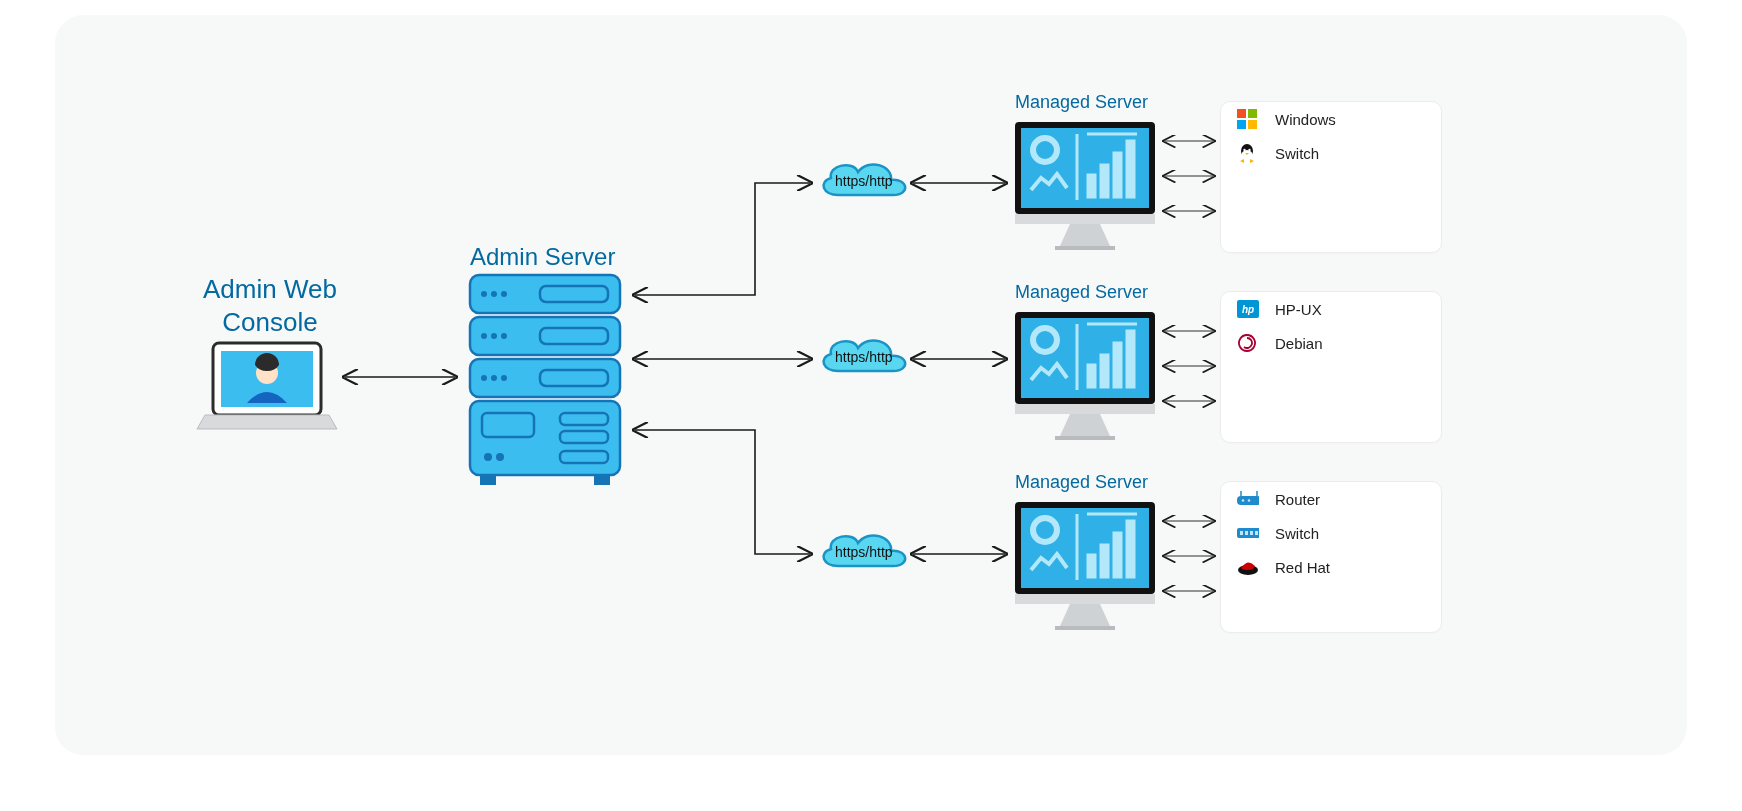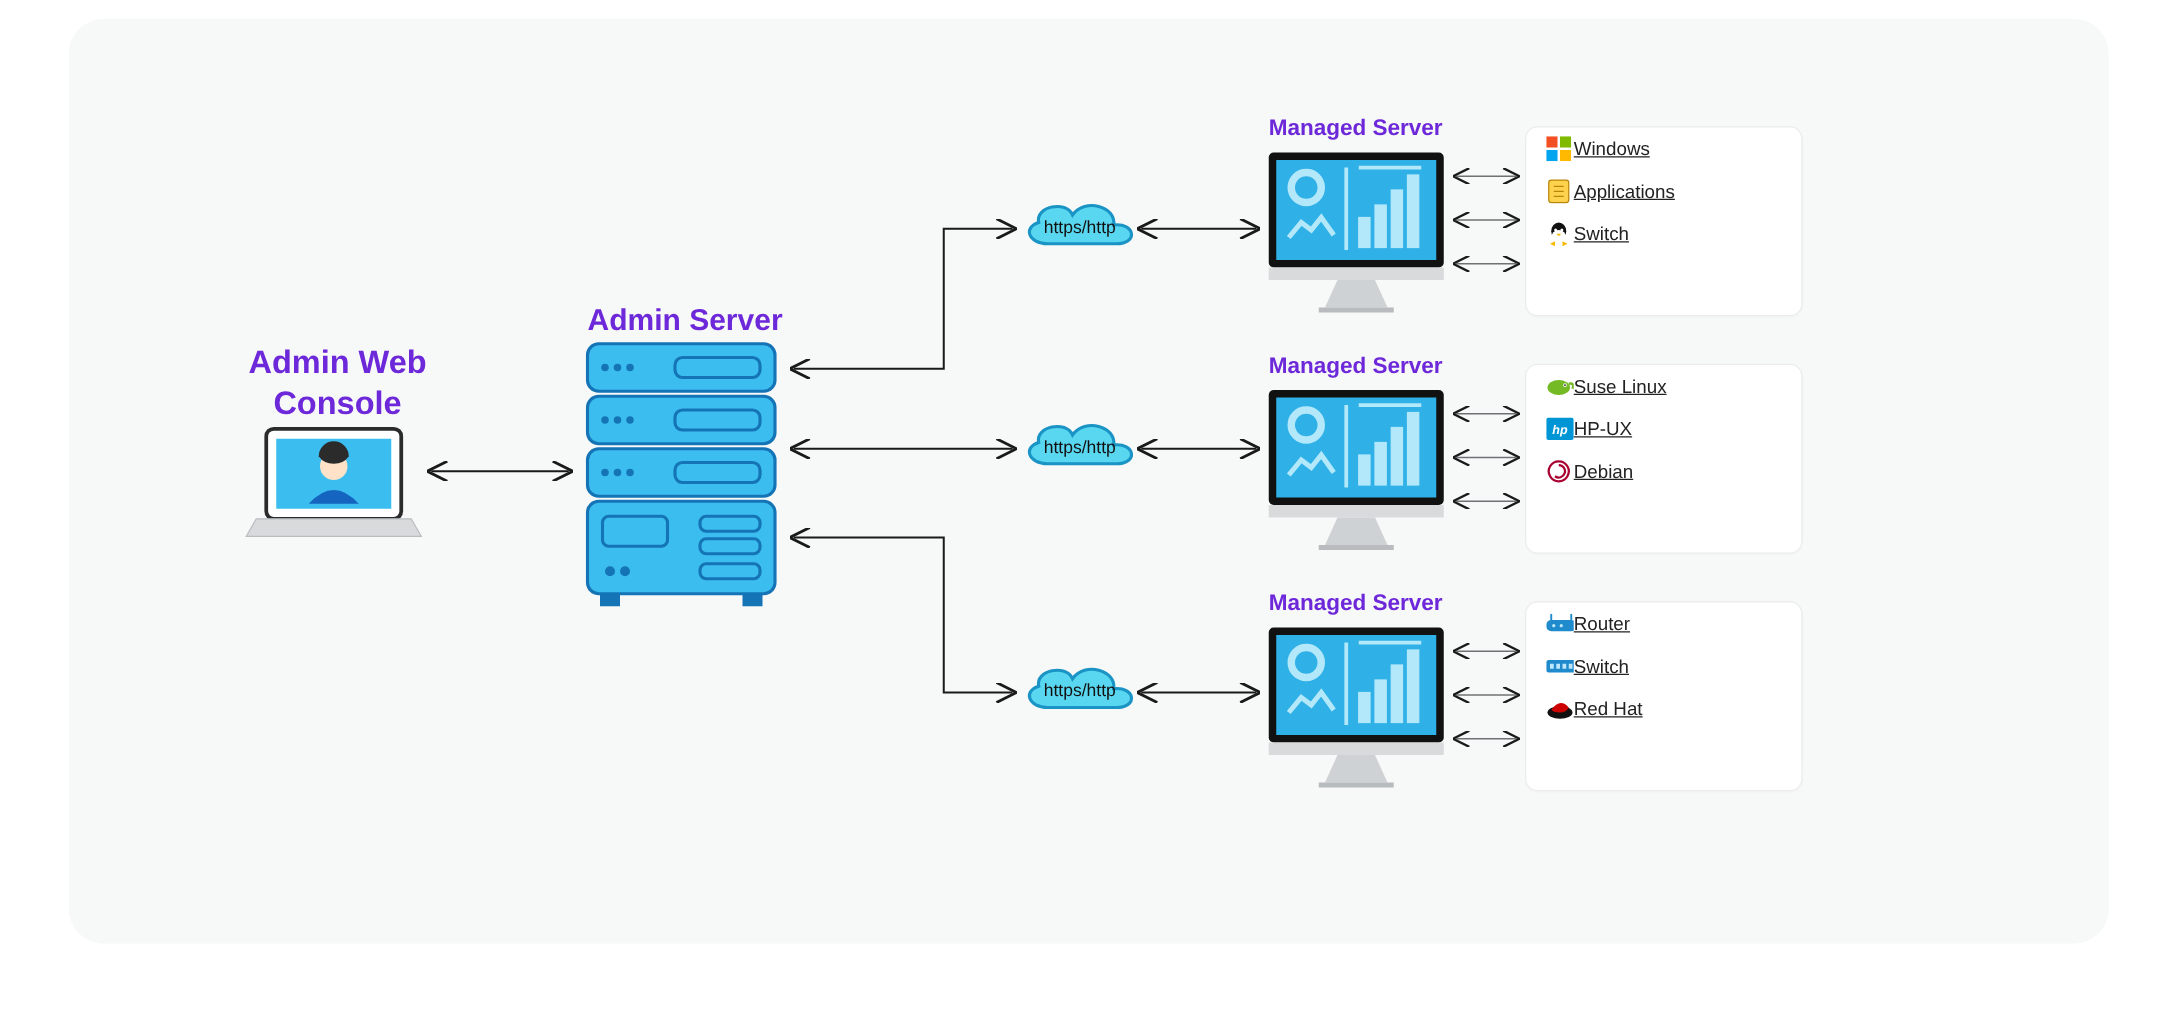--- a/index.html
+++ b/index.html
@@ -1,22 +1,22 @@
 <!DOCTYPE html>
 <html><head>
 <meta charset="utf-8">
 <style>
   html, body { margin:0; padding:0; background:#ffffff; font-family: -apple-system, BlinkMacSystemFont, "Segoe UI", Arial, sans-serif; }
   .page { width:1742px; height:811px; position:relative; }
   .panel { position:absolute; left:55px; top:15px; width:1632px; height:740px; background:#f7f8f8; border-radius:28px; }
   .abs { position:absolute; }
-  .title { font-weight:700; color:#6d28d9; }
+  .title { font-weight:400; color:#0369a1; }
   .title.center { text-align:center; }
   .sysbox { position:absolute; background:#ffffff; border:1px solid #ececec; border-radius:10px; box-shadow:0 1px 2px rgba(0,0,0,0.02); width:220px; height:150px; }
-  .sysrow { display:flex; align-items:center; gap:0; padding:7px 16px; font-size:15px; color:#222;text-decoration:underline; }
+  .sysrow { display:flex; align-items:center; gap:16px; padding:7px 16px; font-size:15px; color:#222; }
   .sysrow .ic { width:22px; height:20px; display:flex; align-items:center; justify-content:flex-start; }
   svg { display:block; }
   .cloud-label { font-size:14px; color:#111;text-align:right; }
 </style>
 </head>
 <body>
 
 <div class="page">
   <div class="panel">
 
@@ -161,57 +161,35 @@
               <rect x="11" y="0" width="9" height="9" fill="#7fba00"></rect>
               <rect x="0" y="11" width="9" height="9" fill="#00a4ef"></rect>
               <rect x="11" y="11" width="9" height="9" fill="#ffb900"></rect>
             </svg>
           </span>
        <span>Windows</span>
      </div>
         <div class="sysrow">
        <span class="ic">
             <svg width="20" height="20">
-              <rect x="2" y="1" width="16" height="18" rx="2" fill="#ffd24d" stroke="#b8860b"></rect>
-              <line x1="6" y1="6" x2="14" y2="6" stroke="#b8860b"></line>
-              <line x1="6" y1="10" x2="14" y2="10" stroke="#b8860b"></line>
-              <line x1="6" y1="14" x2="14" y2="14" stroke="#b8860b"></line>
-            </svg>
-          </span>
-       <span>Applications</span>
-     </div>
-        <div class="sysrow">
-       <span class="ic">
-            <svg width="20" height="20">
               <ellipse cx="10" cy="8" rx="6" ry="7" fill="#111"></ellipse>
               <ellipse cx="10" cy="13" rx="6" ry="6" fill="#fff"></ellipse>
               <circle cx="7.5" cy="7" r="1.2" fill="#fff"></circle>
               <circle cx="12.5" cy="7" r="1.2" fill="#fff"></circle>
               <path d="M8 10 l2 2 l2 -2 z" fill="#f9b800"></path>
               <path d="M3 18 l4 -2 l0 4 z" fill="#f9b800"></path>
               <path d="M17 18 l-4 -2 l0 4 z" fill="#f9b800"></path>
             </svg>
           </span>
        <span>Switch</span>
      </div>
       </div>
     <div class="sysbox" style="left:1165px; top:276px">
         <div class="sysrow">
        <span class="ic">
-            <svg width="22" height="16">
-              <ellipse cx="10" cy="9" rx="9" ry="6" fill="#73ba25"></ellipse>
-              <circle cx="15" cy="7" r="1.5" fill="#fff"></circle>
-              <circle cx="15" cy="7" r="0.7" fill="#111"></circle>
-              <path d="M18 6 q5 -1 3 4" fill="none" stroke="#73ba25" stroke-width="2"></path>
-            </svg>
-          </span>
-       <span>Suse Linux</span>
-     </div>
-        <div class="sysrow">
-       <span class="ic">
             <svg width="22" height="18">
               <rect width="22" height="18" rx="2" fill="#0096d6"></rect>
               <text x="11" y="13" text-anchor="middle" font-size="10" font-style="italic" font-weight="700" fill="#fff" font-family="Arial">hp</text>
             </svg>
           </span>
        <span>HP-UX</span>
      </div>
         <div class="sysrow">
        <span class="ic">
             <svg width="20" height="20">

